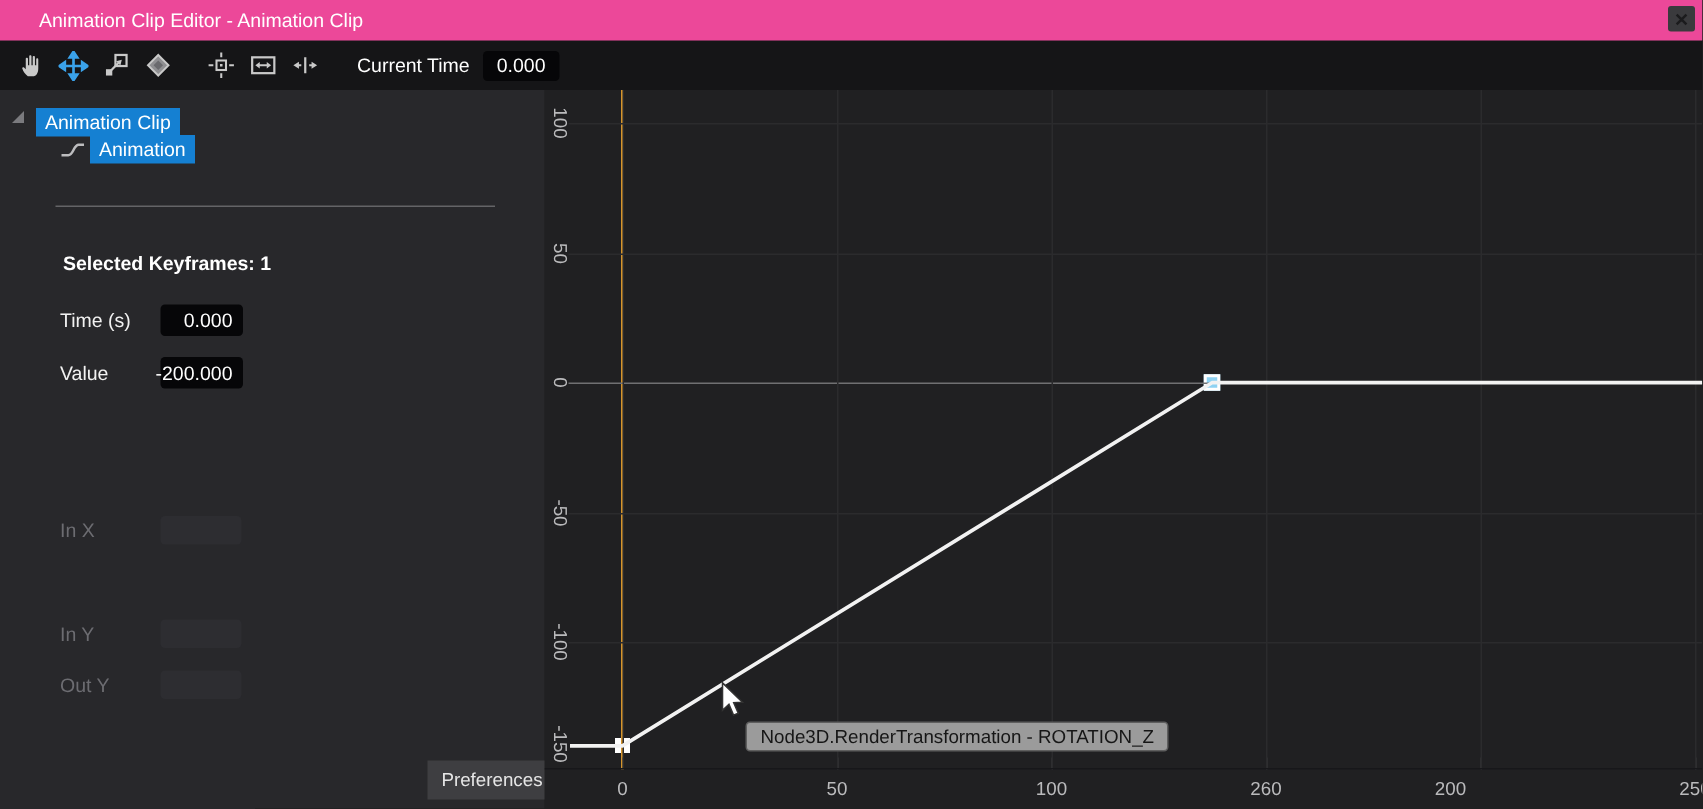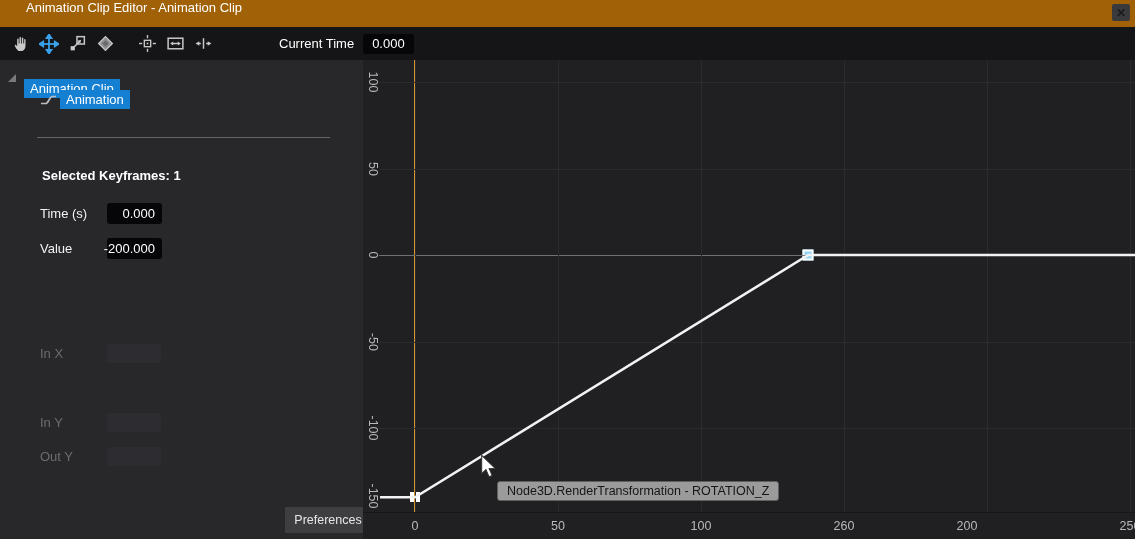--- a/index.html
+++ b/index.html
@@ -2,39 +2,39 @@
 <html><head>
 <meta charset="utf-8">
 <style>
   html,body{margin:0;padding:0}
   body{
     width:1135px;height:539px;overflow:hidden;position:relative;
     background:#202022;color:#f0f0f0;
     font-family:"Liberation Sans",sans-serif;
   }
   
-  .titlebar{height:27px;background:#a16207;position:relative;display:flex;}
+  .titlebar{height:27px;background:#ec4899;position:relative;display:flex;align-items:center}
   .title{margin-left:26px;font-size:13px;color:#ffffff;white-space:nowrap}
   .close-btn{position:absolute;right:5px;top:4px;width:18px;height:17px;background:#3a3a3d;
     color:#1b1b1d;font-size:12px;font-weight:bold;display:flex;align-items:center;justify-content:center;border-radius:2px;cursor:default}
   
   .toolbar{height:33px;background:#151517;display:flex;align-items:center;padding-left:8px}
   .tool{width:26px;height:26px;display:flex;align-items:center;justify-content:center;margin-right:2px}
   .tool-gap{width:14px}
-  .ct-label{margin-left:61px;font-size:13px;color:#ffffff;white-space:nowrap}
+  .ct-label{margin-left:20px;font-size:13px;color:#ffffff;white-space:nowrap}
   .ct-input{margin-left:9px;width:42px;height:20px;background:#060608;border-radius:3px;
     color:#fff;font-size:13px;display:flex;align-items:center;padding-left:9px}
   
   .content{display:flex;height:479px}
   .panel{width:363px;flex:none;background:#28282b;position:relative}
   .graph{flex:1;position:relative;background:#202022;overflow:hidden}
   
   .expander{position:absolute;left:7px;top:13px;line-height:0}
   .chip{display:inline-block;background:#1580d2;color:#fff;font-size:13px;padding:2px 6px;white-space:nowrap}
-  .tree-root{position:absolute;left:24px;top:19px}
+  .tree-root{position:absolute;left:24px;top:12px}
   .anim-icon{position:absolute;left:40px;top:33px;line-height:0}
   .tree-child{position:absolute;left:60px;top:30px}
   .divider{position:absolute;left:37px;top:77px;width:293px;height:1px;background:#646467}
   .sel-kf{position:absolute;left:42px;top:108px;font-size:13px;font-weight:bold;color:#fff;white-space:nowrap}
   .row{position:absolute;left:40px;height:22px;display:flex;align-items:center}
   .flabel{width:67px;font-size:13px;color:#f2f2f2;white-space:nowrap;flex:none}
   .flabel.dis{color:#6c6c71}
   .finput{width:48px;height:21px;background:#060608;border-radius:3px;color:#fff;font-size:13px;
     display:flex;align-items:center;justify-content:flex-end;padding-right:7px}
   .finput-dis{width:54px;height:19px;background:#2d2d31;border-radius:3px}

